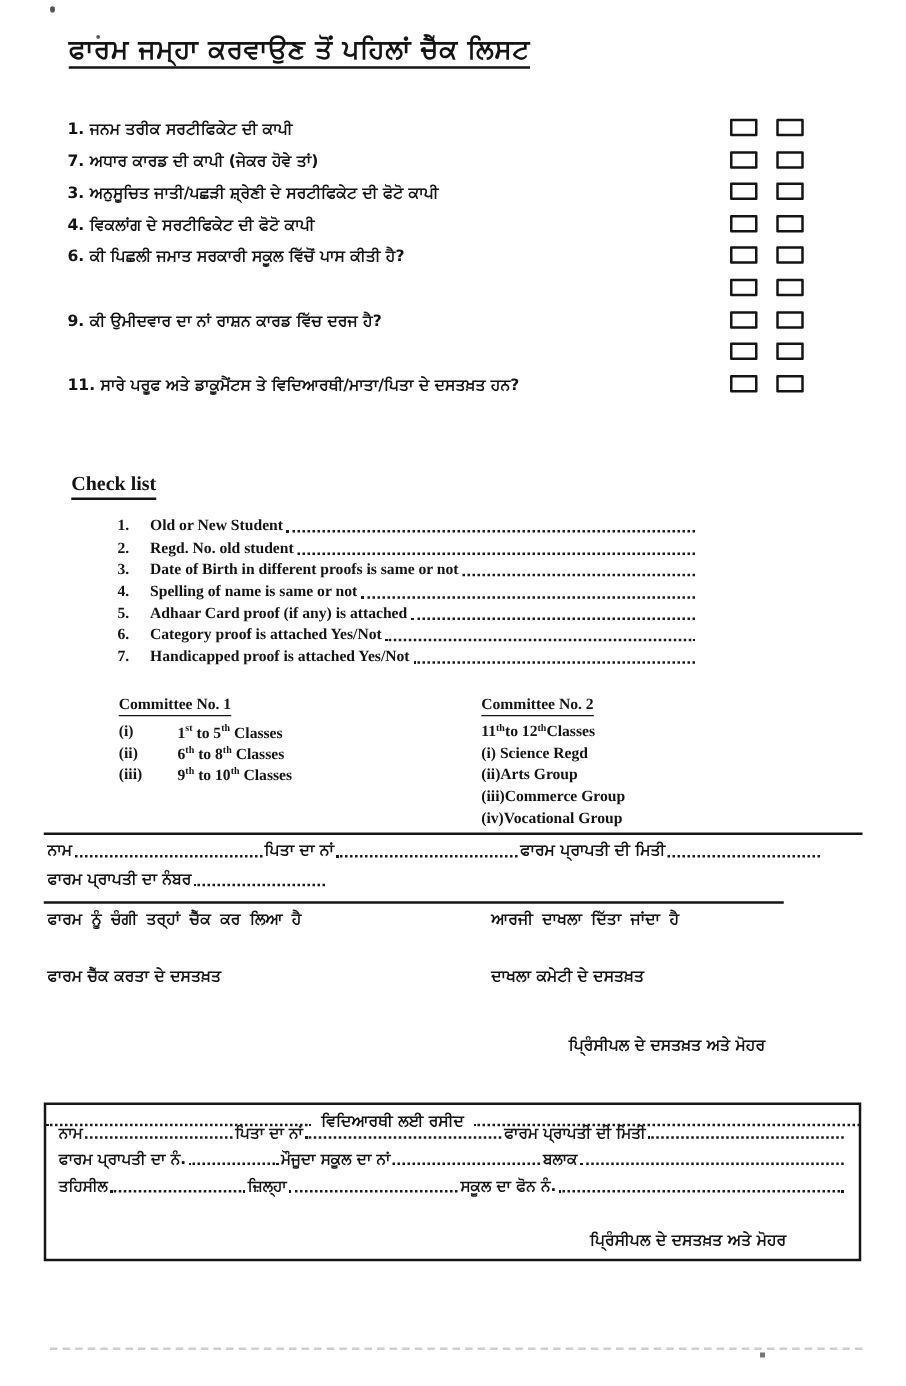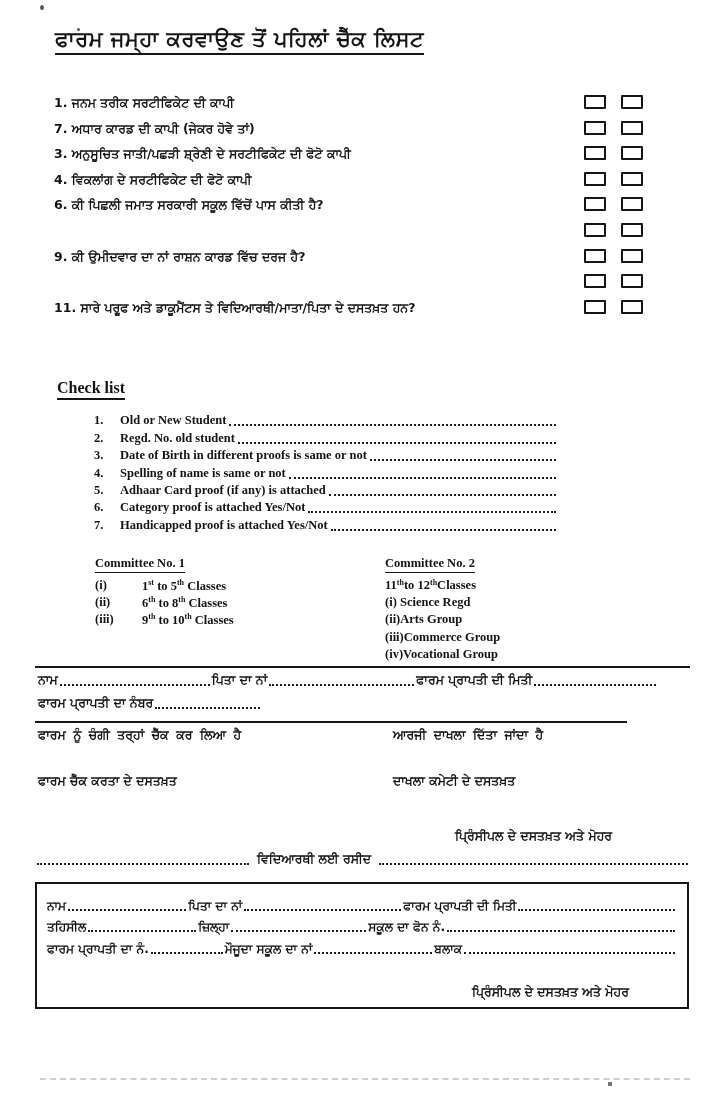--- a/index.html
+++ b/index.html
@@ -55,21 +55,21 @@
   .office-name-row { top:672px; left:38px; width:620px; }
   .office-formno-row { top:695px; left:38px; width:250px; }
 
   .two-col { position:absolute; left:38px; width:650px; font-size:12.5px; font-weight:700; }
   .two-col .right-cell { position:absolute; left:307px; top:0;margin-left:48px; }
   .row-checked { top:729px;font-family:Liberation Mono, monospace; }
   .row-signs { top:773px; }
 
   .principal-line { position:absolute; top:828px; left:455px; font-size:12.5px; font-weight:700; }
 
-  .receipt-row { top:851px; left:35px; width:655px; }
+  .receipt-row { top:889px; left:35px; width:655px;align-items:center; }
   .receipt-row .fl-dots.left { width:212px; }
   .receipt-row .fl-dots.right { flex:1; }
   .receipt-row .fill-label { padding:0 6px; }
 
   .receipt-box { position:absolute; top:882px; left:35px; width:654px; height:127px;
                  border:2.2px solid #161616; padding:7px 10px 6px 10px; }
   .box-row { display:flex; align-items:flex-end; font-size:12.2px; font-weight:700; height:21.5px; }
   .box-principal { position:absolute; right:58px; bottom:7px; font-size:12.5px; font-weight:700; }
 
   .bottom-dash { position:absolute; top:1078px; left:40px; width:650px; border-top:2px dashed #cfcfcf; }
@@ -241,34 +241,34 @@
   <div class="receipt-box">
     <div class="box-row">
       <span class="fill-label">ਨਾਮ</span>
       <span class="fl-dots" style="width:118px;"></span>
       <span class="fill-label">ਪਿਤਾ ਦਾ ਨਾਂ</span>
       <span class="fl-dots" style="width:157px;"></span>
       <span class="fill-label">ਫਾਰਮ ਪ੍ਰਾਪਤੀ ਦੀ ਮਿਤੀ</span>
       <span class="fl-dots" style="flex:1;"></span>
     </div>
     <div class="box-row">
+      <span class="fill-label">ਫਾਰਮ ਪ੍ਰਾਪਤੀ ਦਾ ਨੰ.</span>
+      <span class="fl-dots" style="width:72px;"></span>
+      <span class="fill-label">ਮੌਜੂਦਾ ਸਕੂਲ ਦਾ ਨਾਂ</span>
+      <span class="fl-dots" style="width:118px;"></span>
+      <span class="fill-label">ਬਲਾਕ</span>
+      <span class="fl-dots" style="flex:1;"></span>
+    </div>
+    <div class="box-row">
       <span class="fill-label">ਤਹਿਸੀਲ</span>
       <span class="fl-dots" style="width:108px;"></span>
       <span class="fill-label">ਜ਼ਿਲ੍ਹਾ</span>
       <span class="fl-dots" style="width:135px;"></span>
       <span class="fill-label">ਸਕੂਲ ਦਾ ਫੋਨ ਨੰ.</span>
       <span class="fl-dots" style="flex:1;"></span>
     </div>
-    <div class="box-row">
-      <span class="fill-label">ਫਾਰਮ ਪ੍ਰਾਪਤੀ ਦਾ ਨੰ.</span>
-      <span class="fl-dots" style="width:72px;"></span>
-      <span class="fill-label">ਮੌਜੂਦਾ ਸਕੂਲ ਦਾ ਨਾਂ</span>
-      <span class="fl-dots" style="width:118px;"></span>
-      <span class="fill-label">ਬਲਾਕ</span>
-      <span class="fl-dots" style="flex:1;"></span>
-    </div>
     <div class="box-principal">ਪ੍ਰਿੰਸੀਪਲ ਦੇ ਦਸਤਖ਼ਤ ਅਤੇ ਮੋਹਰ</div>
   </div>
 
   <div class="bottom-dash"></div>
   <span class="bottom-speck"></span>
 
 </div>
 
 </body></html>

